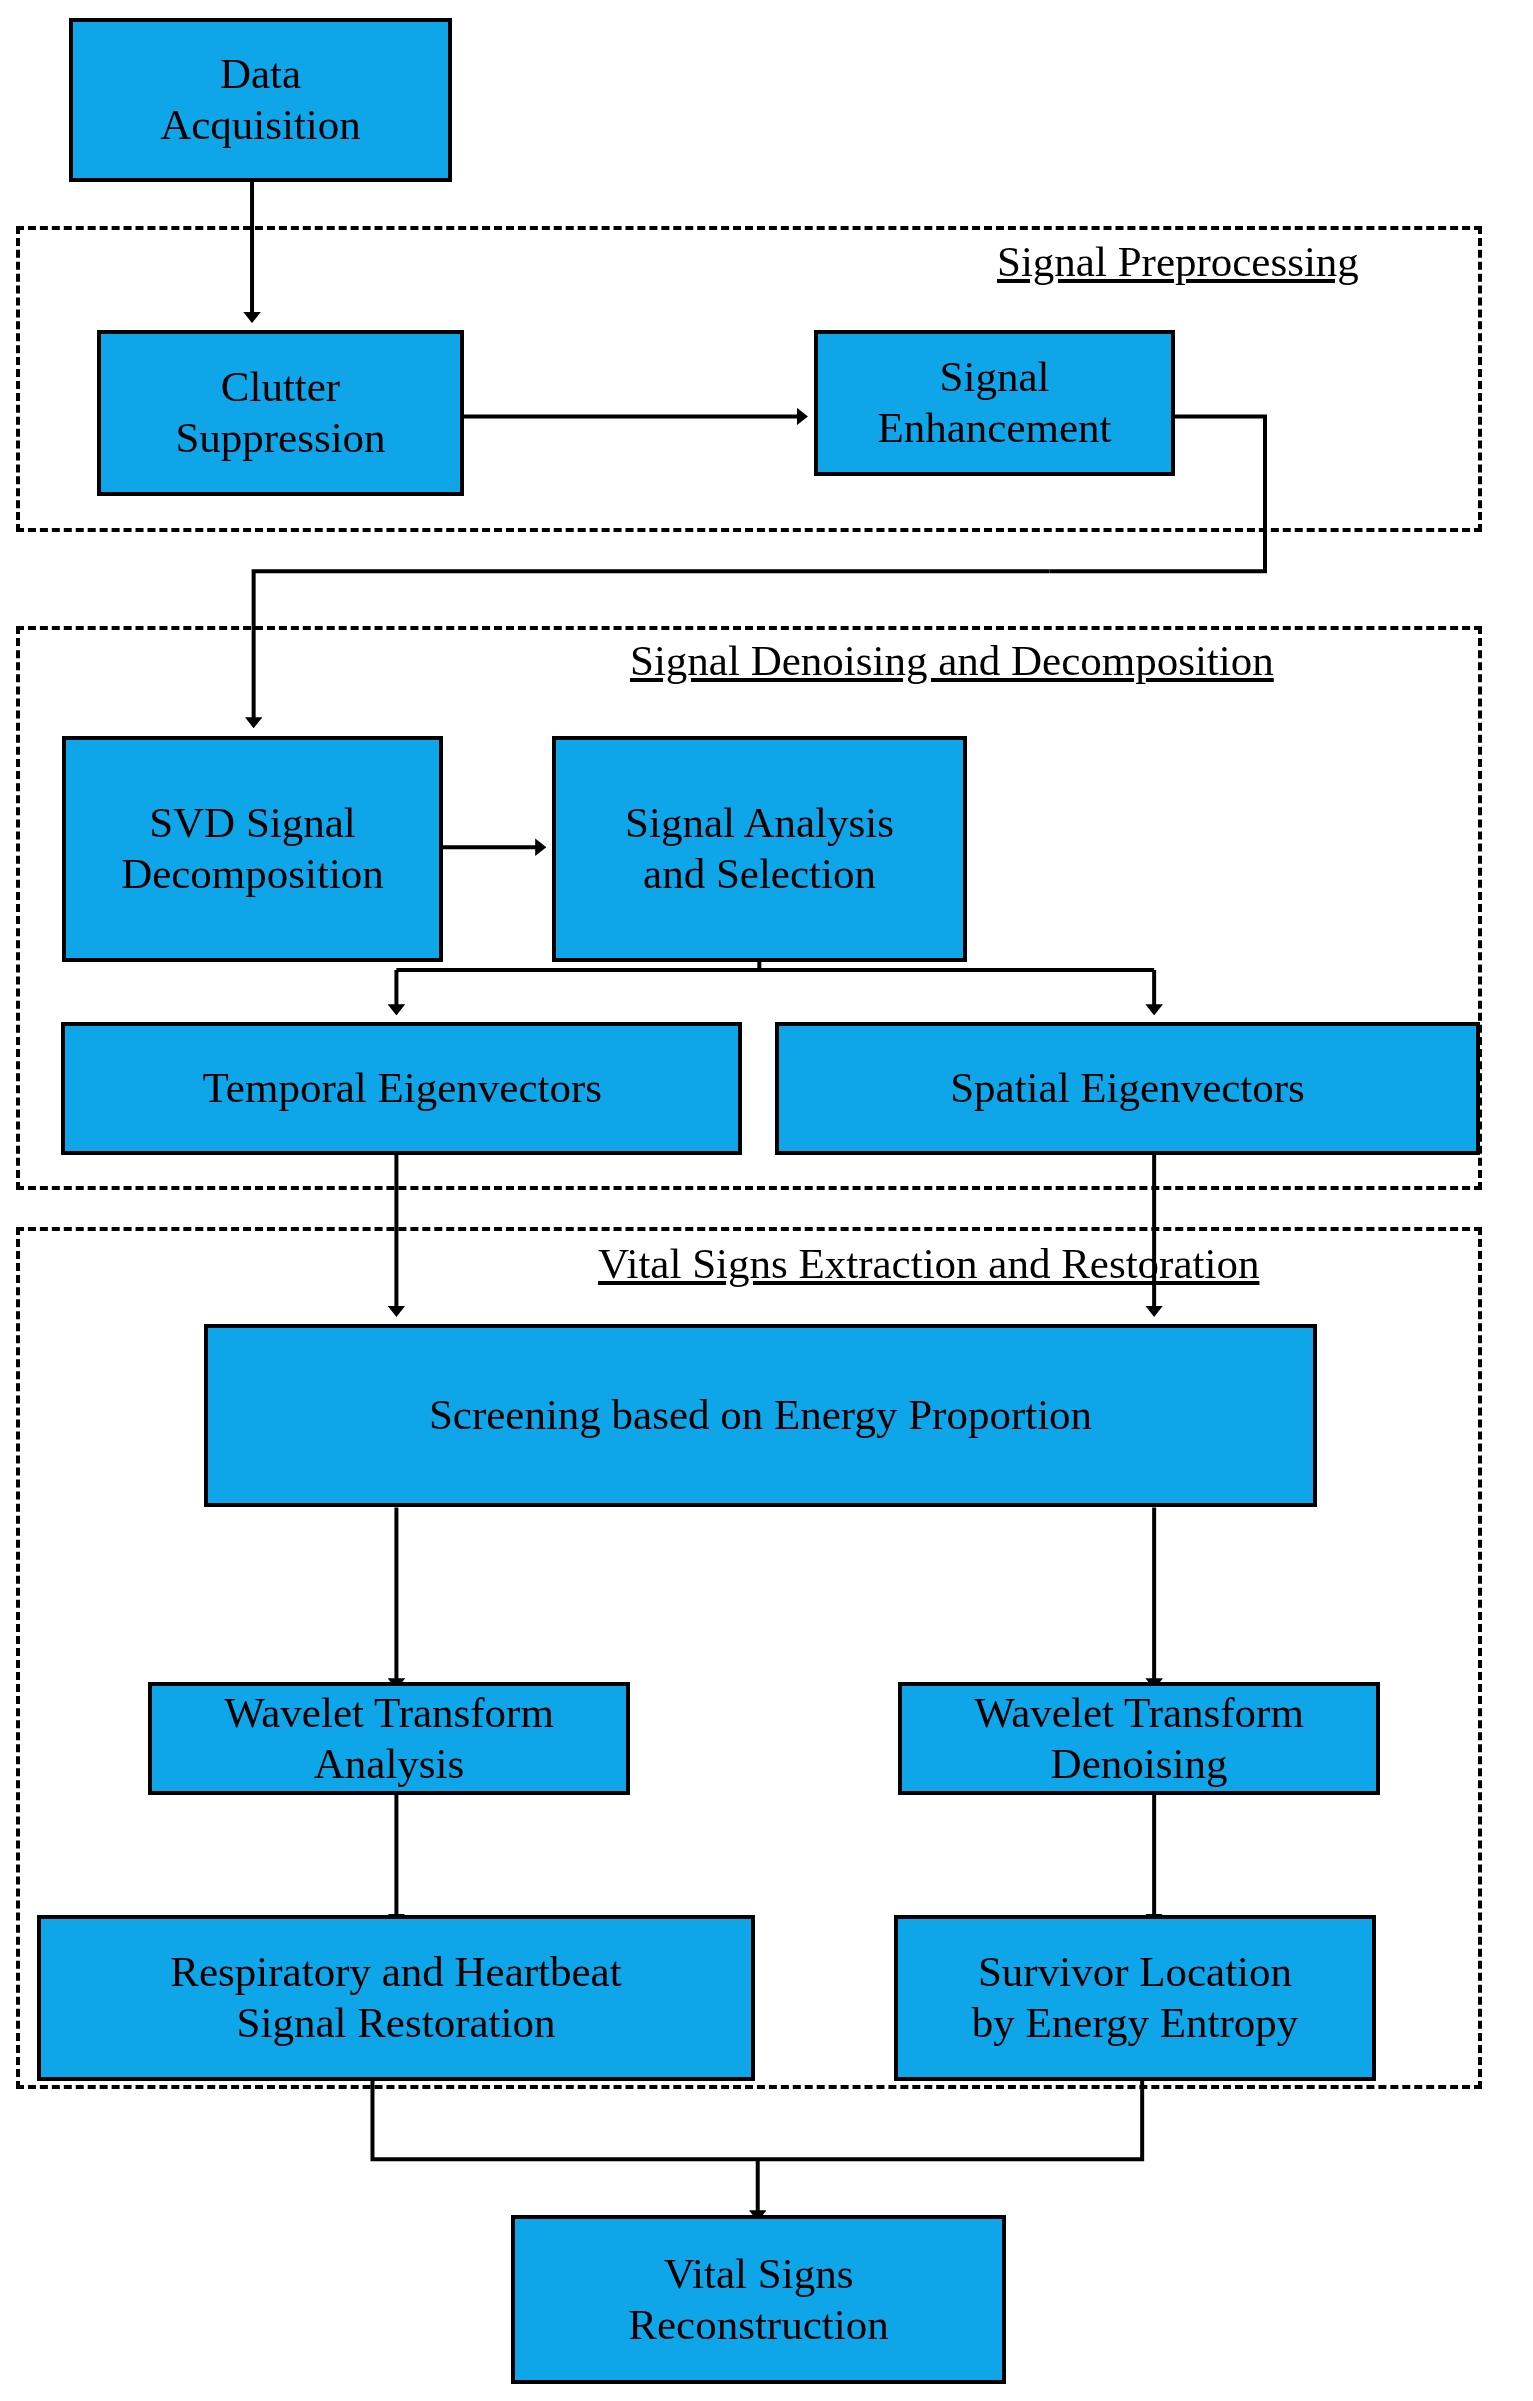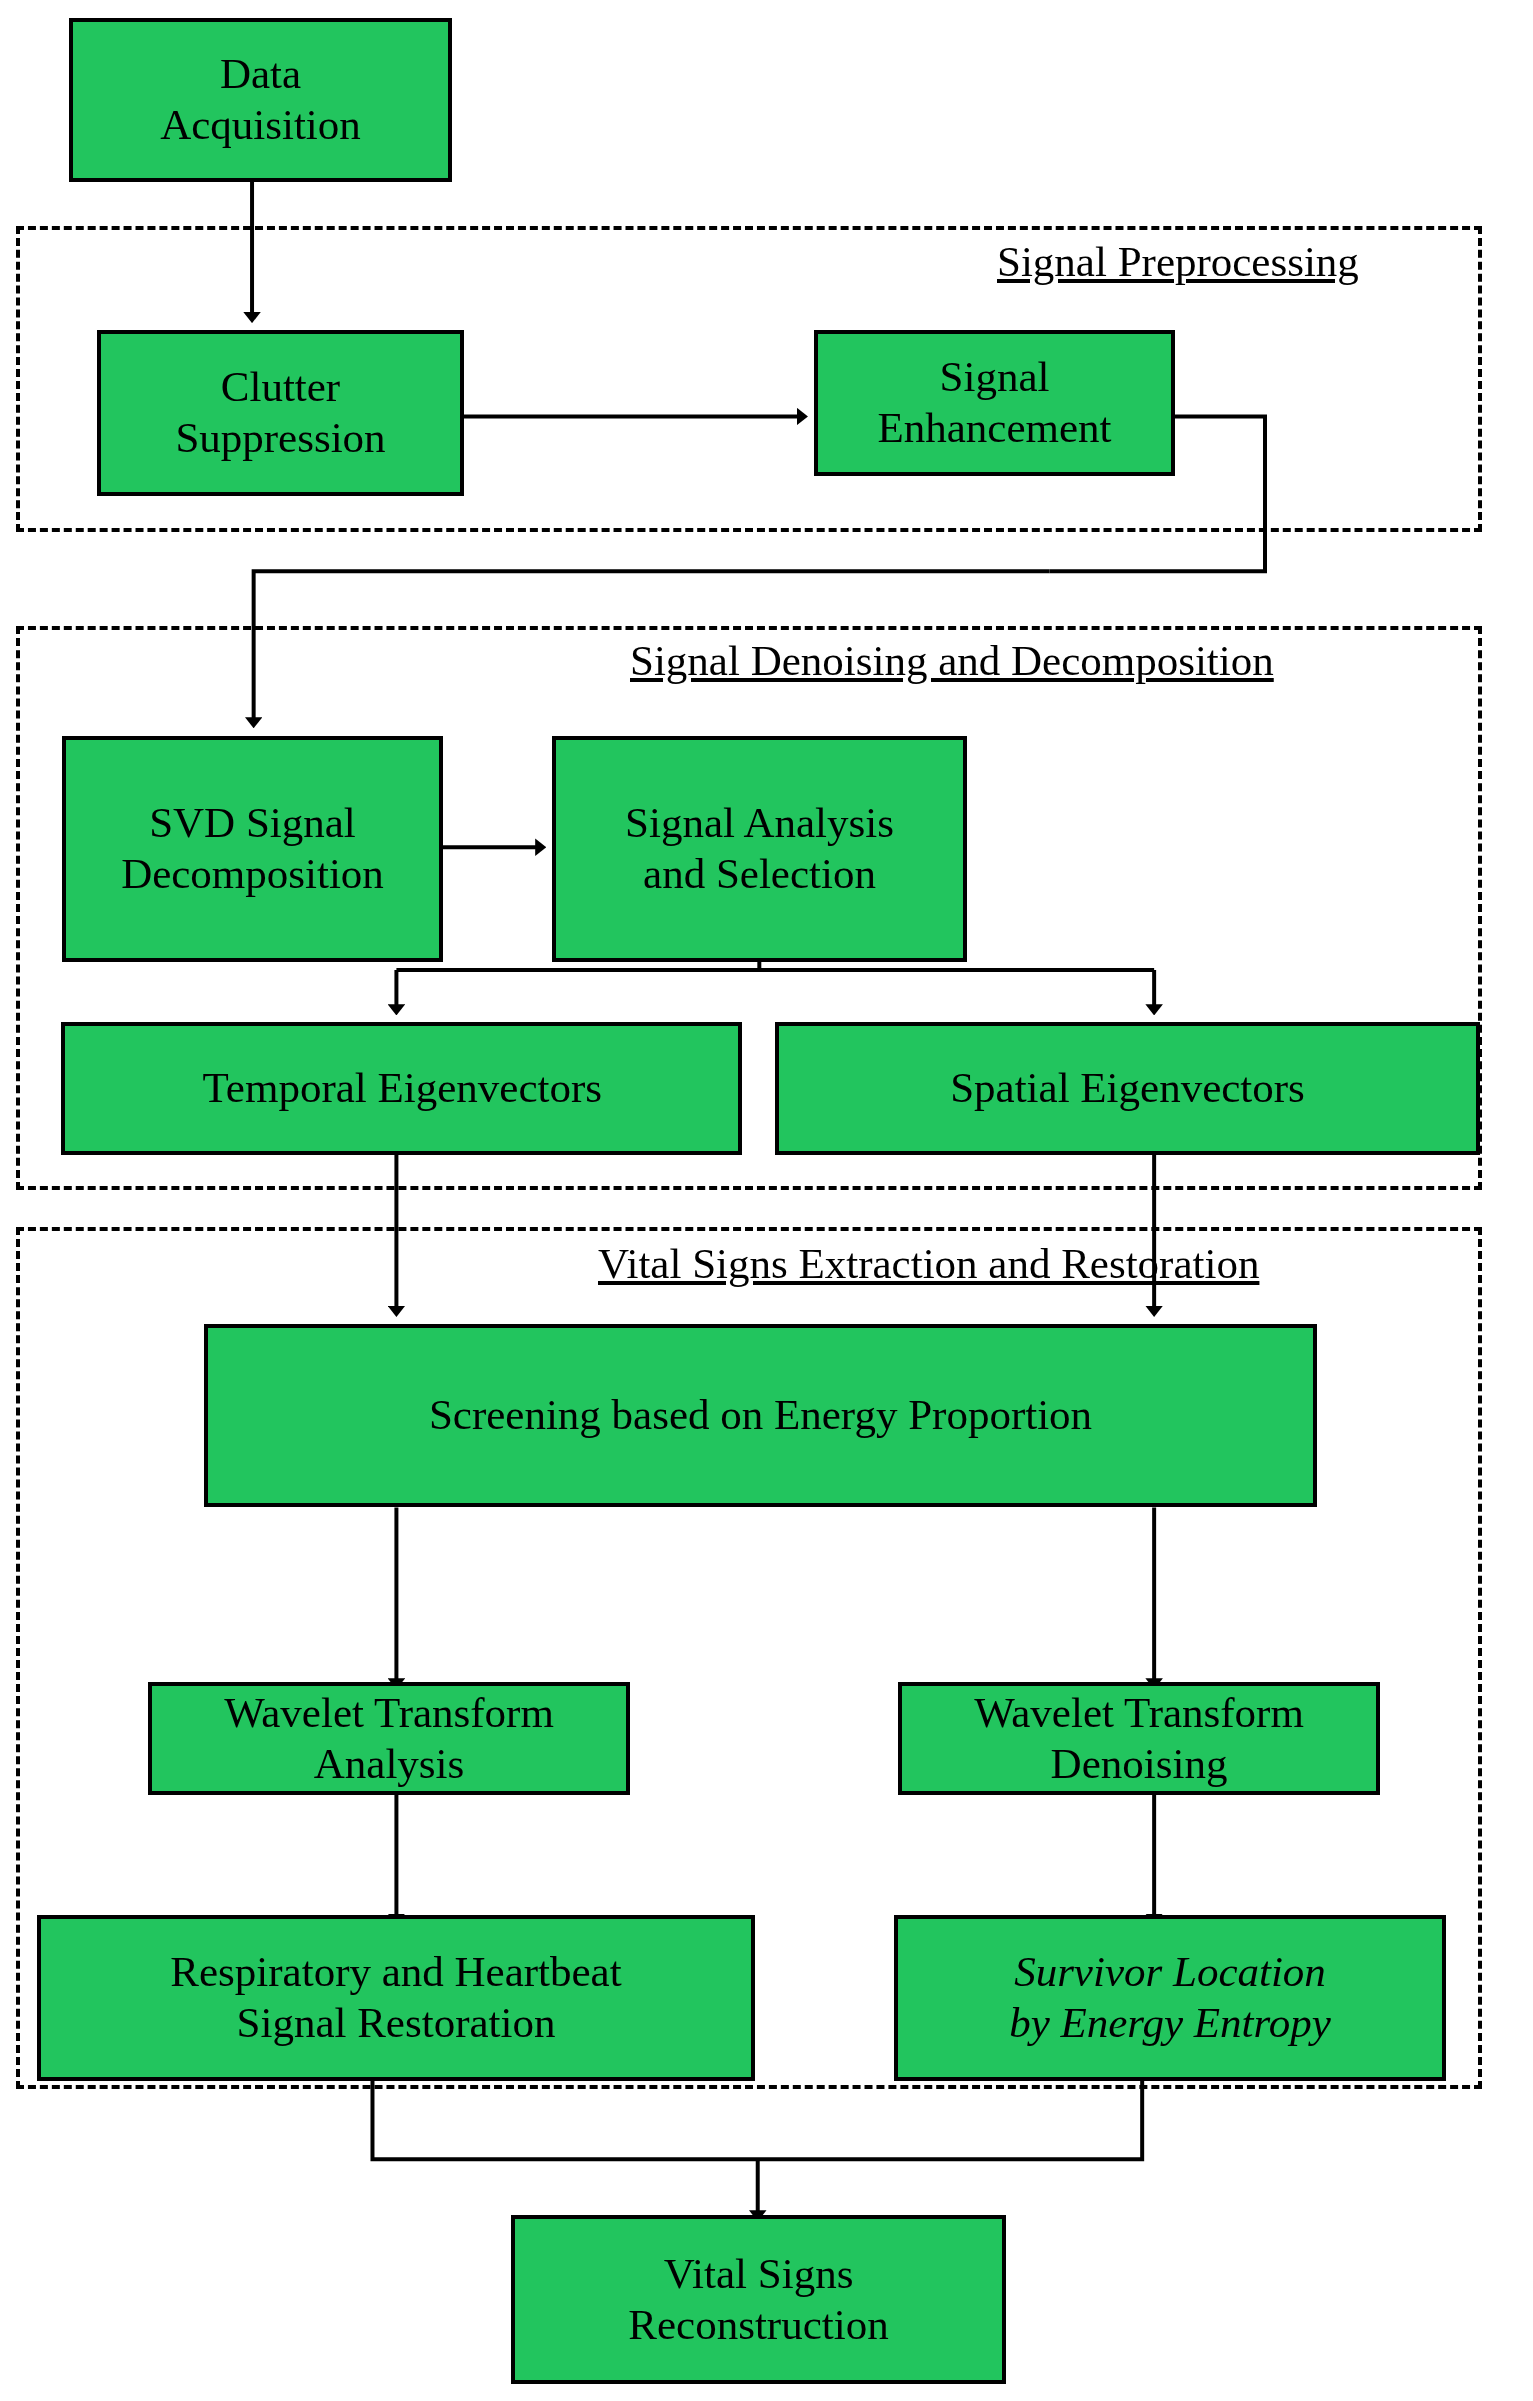--- a/index.html
+++ b/index.html
@@ -18,21 +18,21 @@
     font-size:43px;
     line-height:1.05;
     color:#000;
     white-space:nowrap;
     text-decoration:underline;
   }
   .node{
     position:absolute;
     box-sizing:border-box;
     border:4px solid #000;
-    background:#22c55e;
+    background:#0ea5e9;
     display:flex;
     align-items:center;
     justify-content:center;
     text-align:center;
     color:#000;
     font-size:43px;
     line-height:1.18;
     padding:3.2px 6.4px;
   }
   .node span{display:block;}
@@ -154,21 +154,21 @@
     </div>
   </div>
 
   <div class="node" style="left:37px; top:1915px; width:718px; height:166px;">
     <div>
       <span>Respiratory and Heartbeat</span>
       <span>Signal Restoration</span>
     </div>
   </div>
 
-  <div class="node" style="left:894px; top:1915px; width:552px; height:166px;font-style:italic;">
+  <div class="node" style="left:894px; top:1915px; width:482px; height:166px;">
     <div>
       <span>Survivor Location</span>
       <span>by Energy Entropy</span>
     </div>
   </div>
 
   <div class="node" style="left:511px; top:2215px; width:495px; height:169px;text-align:center;">
     <div>
       <span>Vital Signs</span>
       <span>Reconstruction</span>

